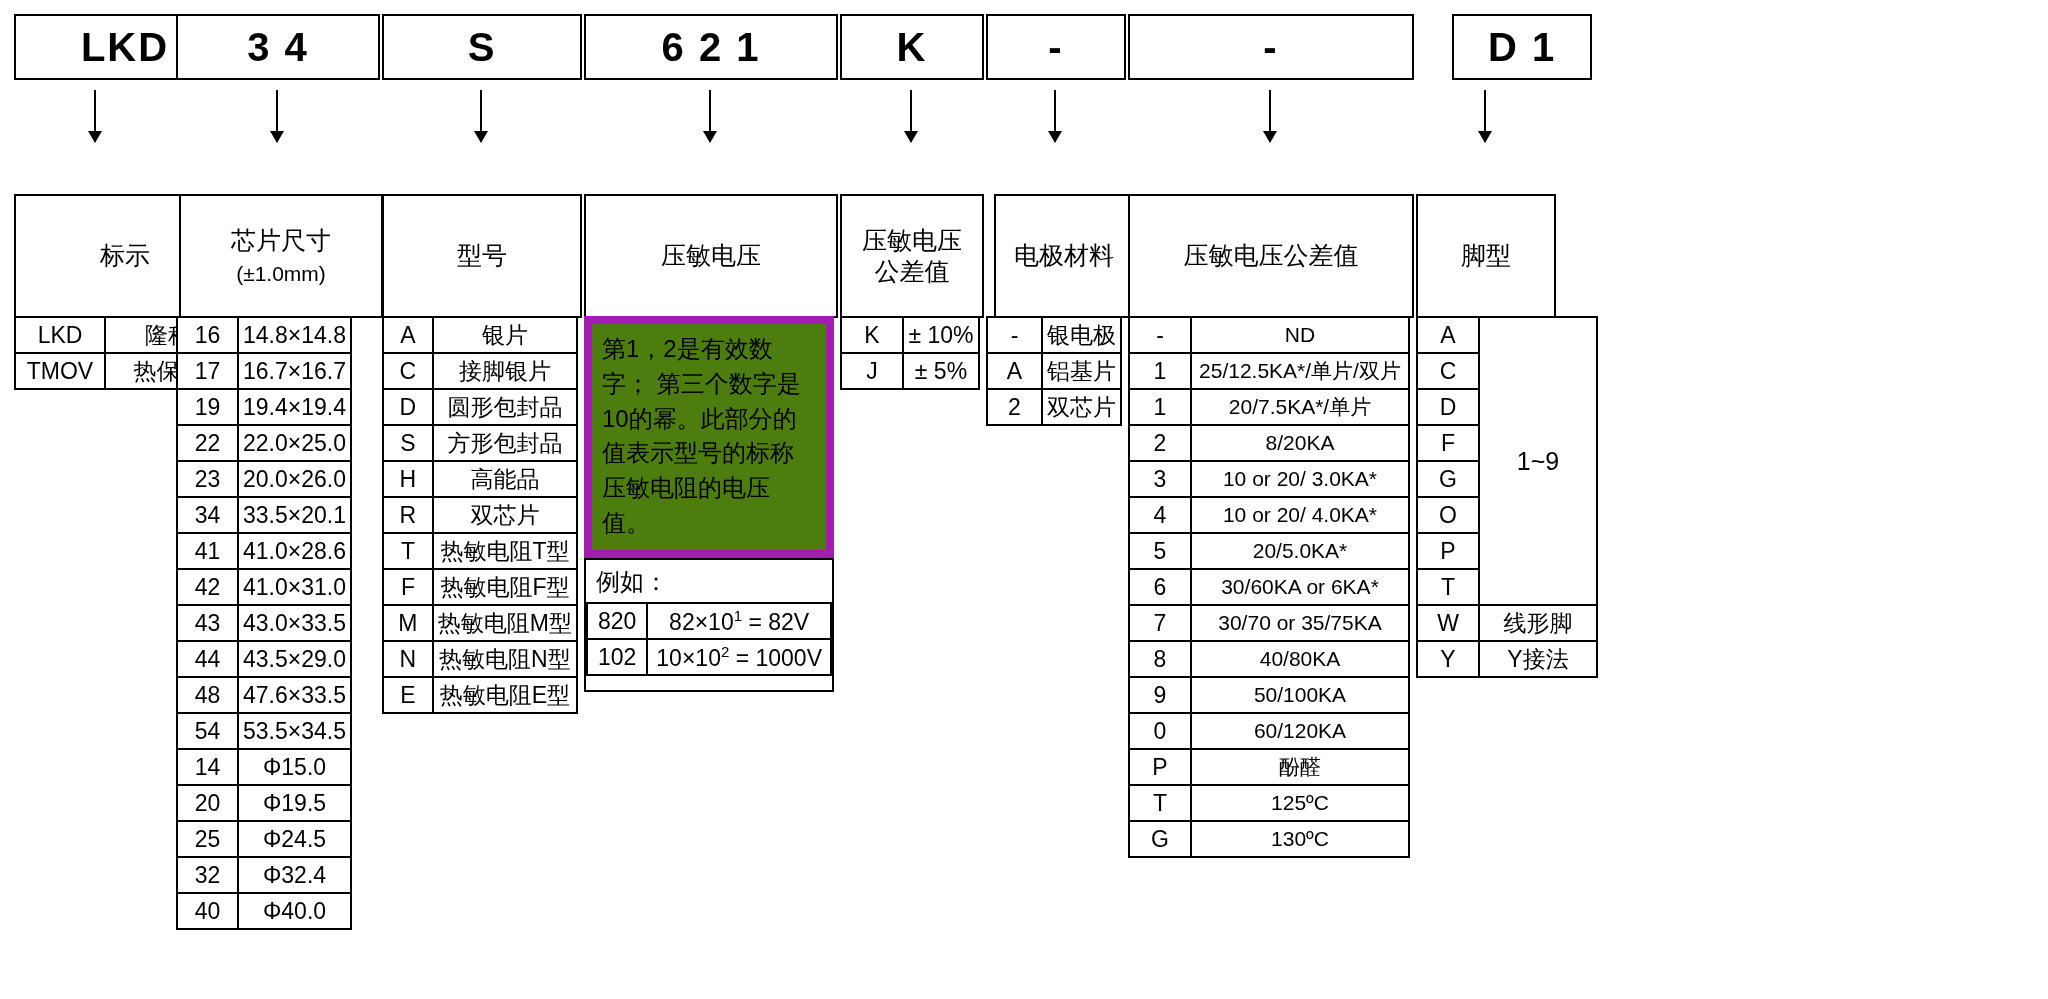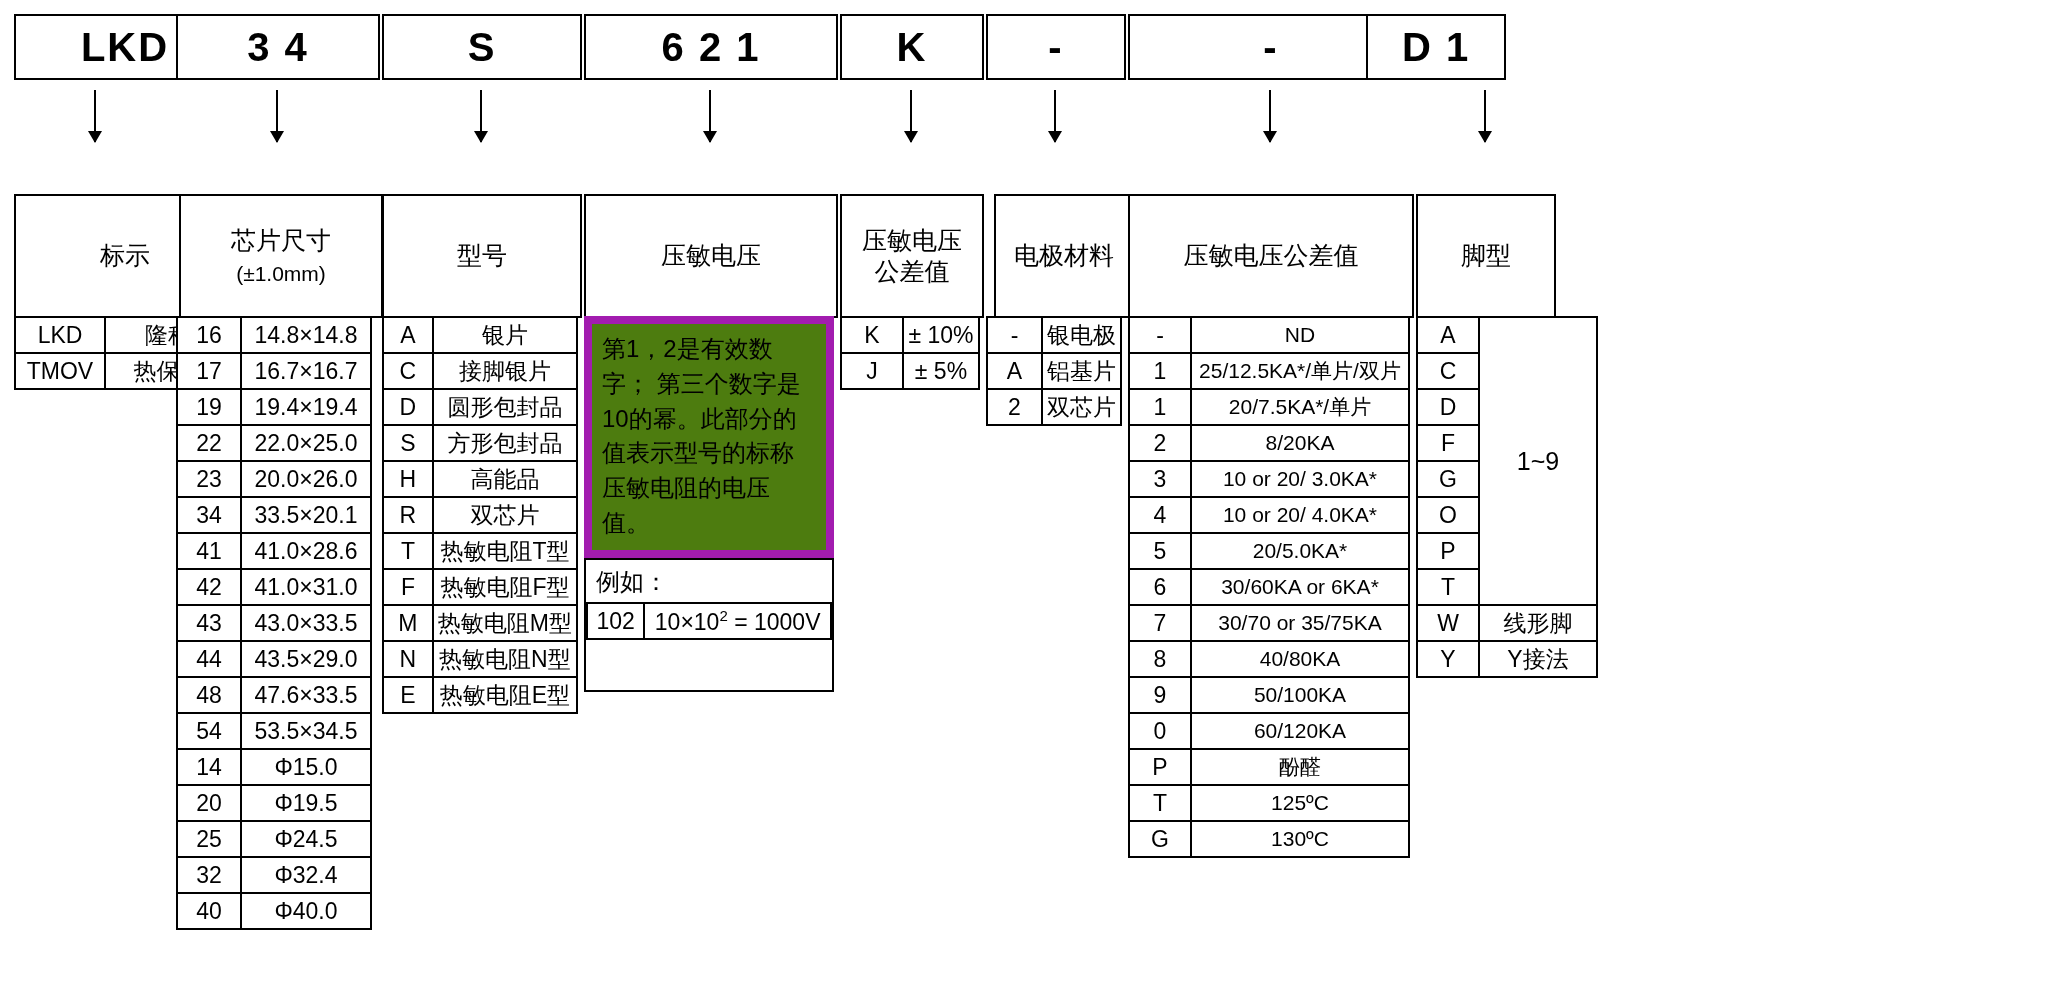--- a/index.html
+++ b/index.html
@@ -124,21 +124,21 @@
   </div>
 
   <div class="codebox" style="left:986px;top:14px;width:136px;">
     <span>-</span>
   </div>
 
   <div class="codebox" style="left:1128px;top:14px;width:282px;">
     <span>-</span>
   </div>
 
-  <div class="codebox" style="left:1366px;top:14px;width:136px;text-align:right;">
+  <div class="codebox" style="left:1452px;top:14px;width:136px;text-align:right;">
     <span>D 1</span>
   </div>
 
   <div class="arrow" style="left:94px;top:90px;height:52px;"></div>
   <div class="arrow" style="left:276px;top:90px;height:52px;"></div>
   <div class="arrow" style="left:480px;top:90px;height:52px;"></div>
   <div class="arrow" style="left:709px;top:90px;height:52px;"></div>
   <div class="arrow" style="left:910px;top:90px;height:52px;"></div>
   <div class="arrow" style="left:1054px;top:90px;height:52px;"></div>
   <div class="arrow" style="left:1269px;top:90px;height:52px;"></div>
@@ -184,21 +184,21 @@
       <td style="width:80px">LKD</td>
       <td>隆科</td>
     </tr>
     <tr>
       <td>TMOV</td>
       <td>热保护</td>
     </tr>
   </tbody>
     </table>
 
-  <table class="t" style="left:176px;top:316px;width:196px;">
+  <table class="t" style="left:176px;top:316px;width:176px;">
     <tbody>
         <tr>
           <td style="width:54px">16</td>
           <td>14.8×14.8</td>
         </tr>
     <tr>
           <td>17</td>
           <td>16.7×16.7</td>
         </tr>
     <tr>
@@ -314,20 +314,24 @@
     </table>
 
   <div class="note" style="left:584px;top:316px;width:250px;height:242px;">
     <span>第1，2是有效数字； 第三个数字是10的幂。此部分的值表示型号的标称压敏电阻的电压值。</span>
   </div>
 
   <div class="exbox" style="left:584px;top:558px;width:250px;height:134px;">
     <div class="exhead">例如：</div>
     <table class="ex">
       <tbody>
+          <tr>
+        <td style="width:70px">820</td>
+        <td><span>82×10</span><sup>1</sup><span> = 82V</span></td>
+      </tr>
       <tr>
         <td>102</td>
         <td><span>10×10</span><sup>2</sup><span> = 1000V</span></td>
       </tr>
     </tbody>
       </table>
   </div>
 
   <table class="t" style="left:840px;top:316px;width:140px;">
     <tbody>

